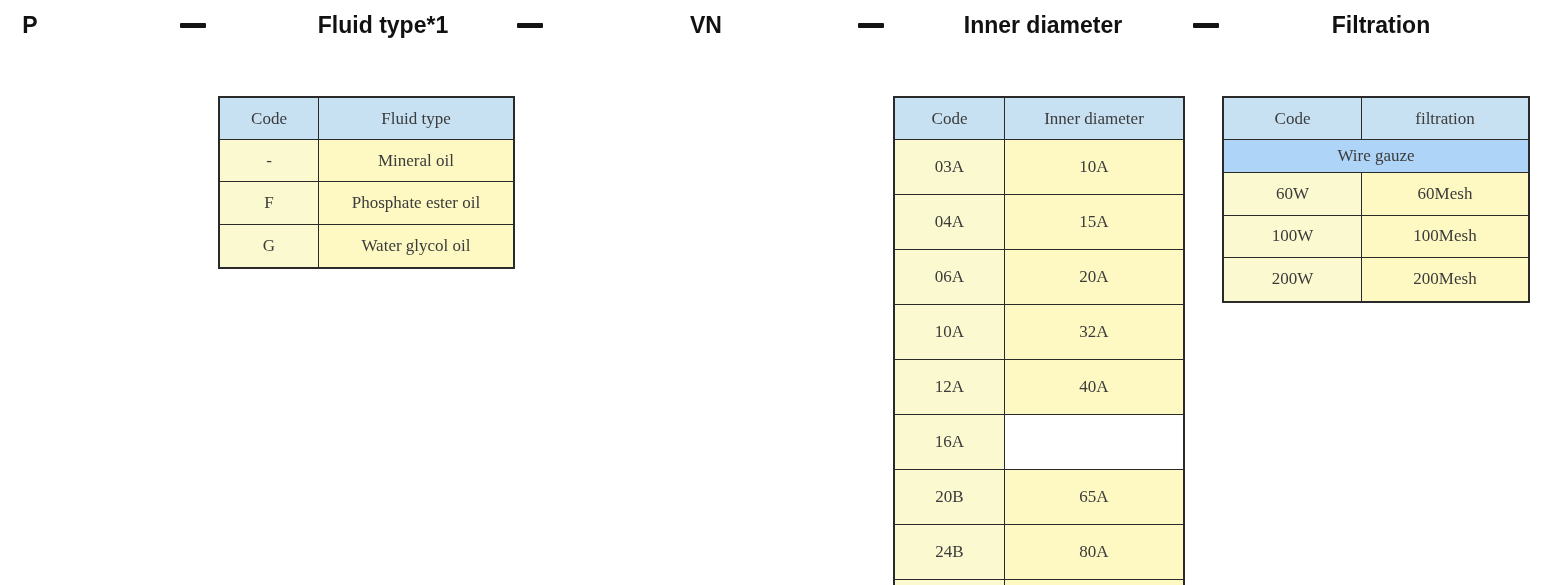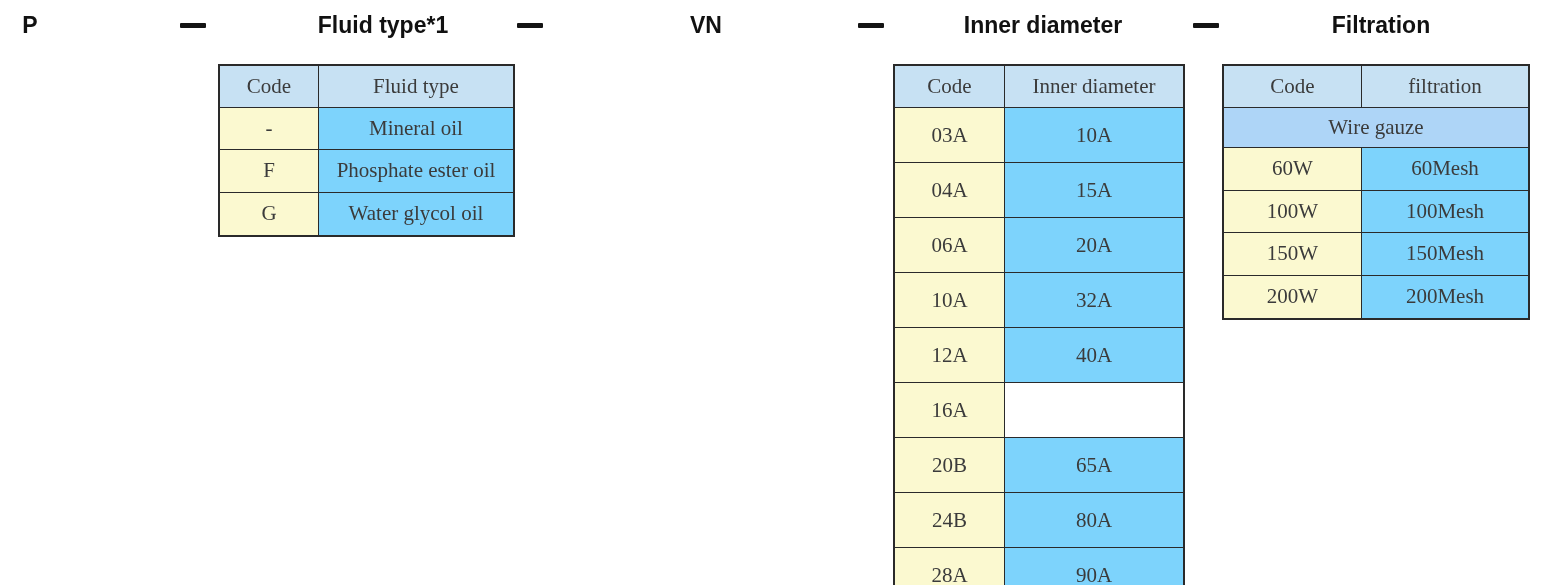--- a/index.html
+++ b/index.html
@@ -32,57 +32,58 @@
     background: #141414;
     border-radius: 1px;
   }
 
   
   .tbl {
     position: absolute;
     border: 2px solid #2a2a2a;
     box-sizing: border-box;
     font-family: "Liberation Serif", serif;
-    font-size: 21px;
+    font-size: 17px;
     color: #3b3b3b;
     background: #ffffff;
+    margin-top: 32px;
   }
   .row { display: flex; border-bottom: 1.5px solid #2a2a2a; box-sizing: border-box; }
   .row:last-child { border-bottom: none; }
   .cell {
     display: flex;
     align-items: center;
     justify-content: center;
     box-sizing: border-box;
     white-space: nowrap;
   }
   .c1 { border-right: 1.2px solid #2a2a2a; }
   .c2 { flex: 1; }
   .hdr .cell { background: #c7e1f3; }
   .code-cell { background: #fbf9d0; }
-  .val-cell  { background: #7dd3fc; text-align: center; }
+  .val-cell  { background: #fef9c3; text-align: center; }
   .span-row .cell { background: #aed5f7; }
 
   
   #tbl-fluid { left: 218px; top: 64px; width: 297px; }
   #tbl-fluid .row { height: 42.3px; }
   #tbl-fluid .row.hdr { height: 42px; }
   #tbl-fluid .c1 { width: 99px; }
 
   
   #tbl-id { left: 893px; top: 64px; width: 292px; }
   #tbl-id .row { height: 55px; }
   #tbl-id .row.hdr { height: 42px; }
   #tbl-id .c1 { width: 110px; }
 
   
   #tbl-filt { left: 1222px; top: 64px; width: 308px; }
   #tbl-filt .row { height: 42.5px; }
   #tbl-filt .row.hdr { height: 42px; }
-  #tbl-filt .row.span-row { height: 40px; }
+  #tbl-filt .row.span-row { height: 33px; }
   #tbl-filt .c1 { width: 138px; }
 </style>
 </head>
 <body>
 
 <div id="canvas">
 
   <div class="seg-label" style="left:30px">P</div>
   <div class="dash-sep" style="left:193px"></div>
   <div class="seg-label" style="left:383px">Fluid type*1</div>
@@ -167,22 +168,18 @@
     </div>
     <div class="row">
       <div class="cell c1 code-cell">60W</div>
       <div class="cell c2 val-cell">60Mesh</div>
     </div>
     <div class="row">
       <div class="cell c1 code-cell">100W</div>
       <div class="cell c2 val-cell">100Mesh</div>
     </div>
     <div class="row">
-      <div class="cell c1 code-cell">150W</div>
-      <div class="cell c2 val-cell">150Mesh</div>
-    </div>
-    <div class="row">
       <div class="cell c1 code-cell">200W</div>
       <div class="cell c2 val-cell">200Mesh</div>
     </div>
   </div>
 
 </div>
 
 </body></html>

